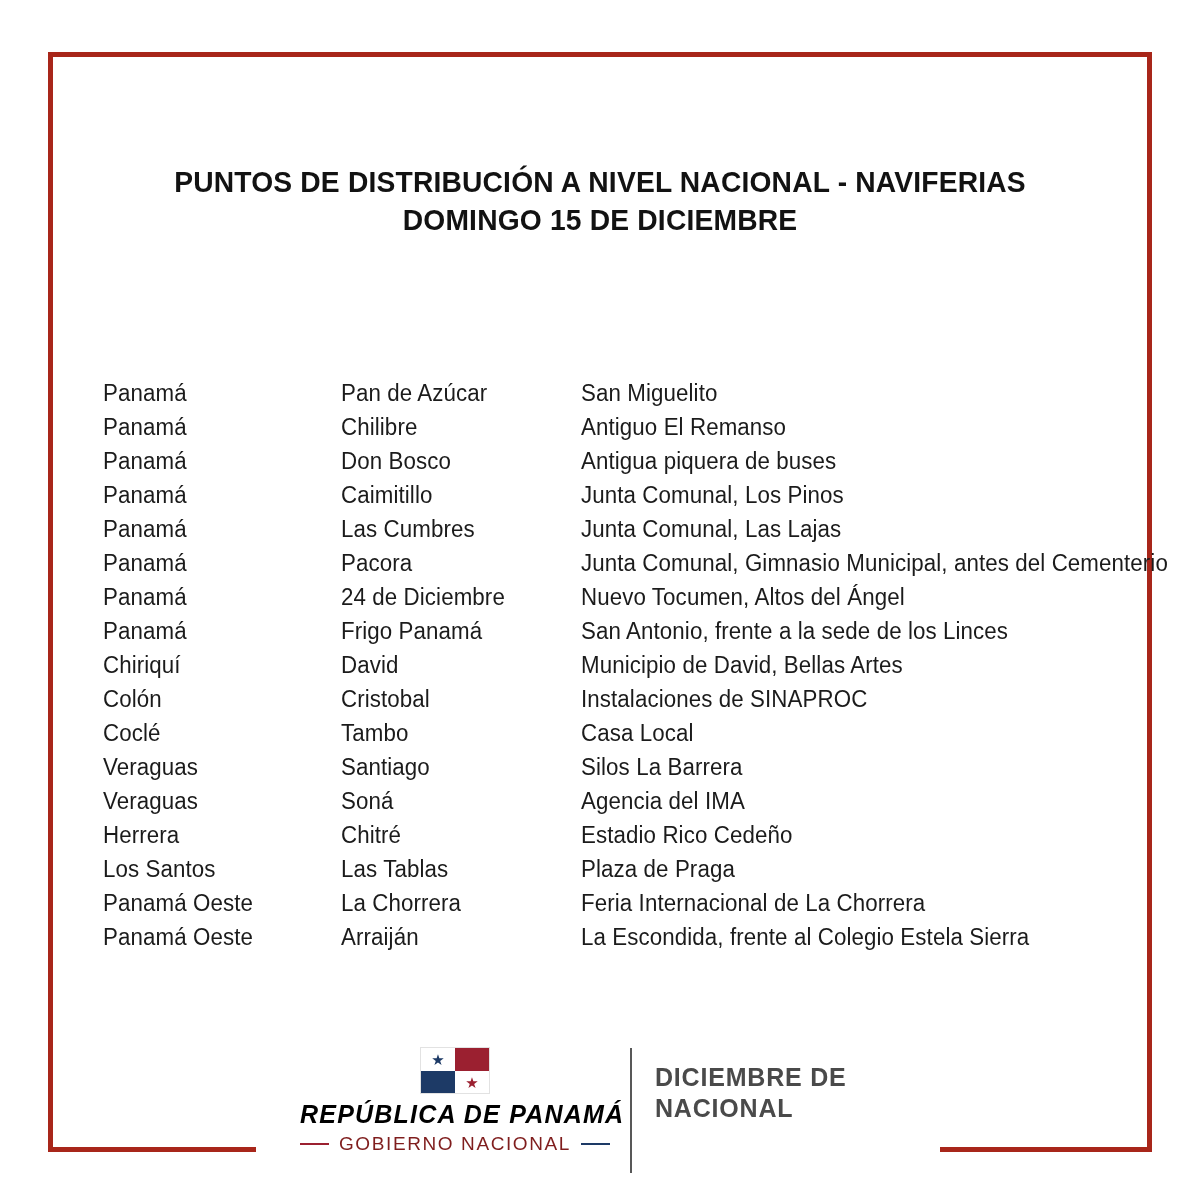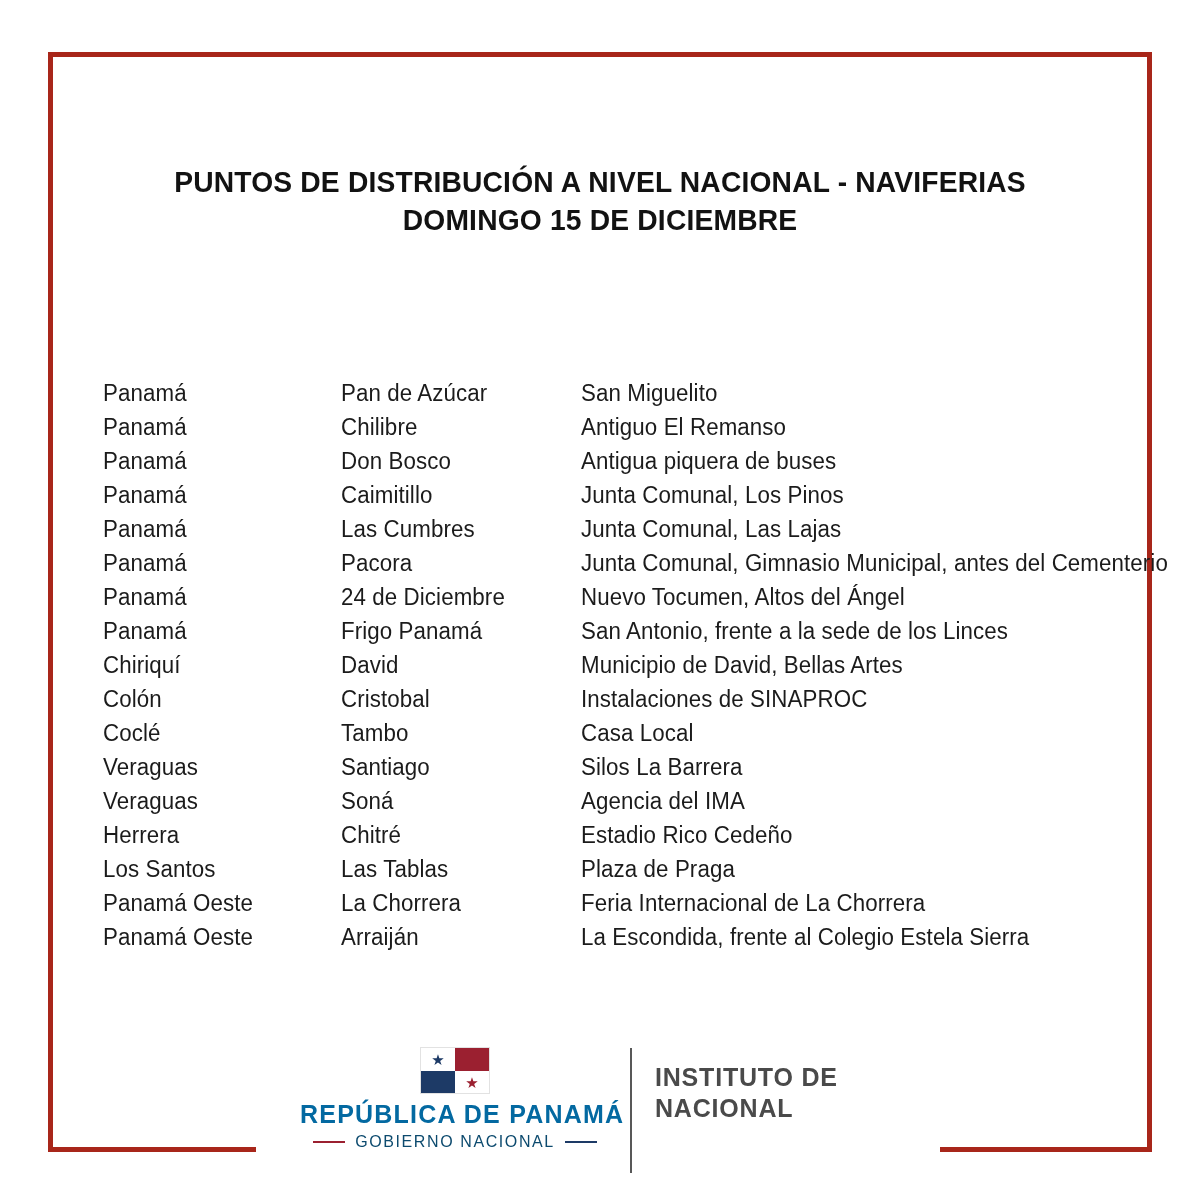--- a/index.html
+++ b/index.html
@@ -122,43 +122,44 @@
     transform: translate(-50%,-50%);
     font-size: 15px;
     line-height: 1;
   }
   .star-blue { color: #1d3a66; }
   .star-red  { color: #9b2030; }
 
   .rep-name {
     font-size: 25px;
     font-weight: bold;
-    color: #0369a1;
+    color: #000000;
     letter-spacing: 1.2px;
     line-height: 30px;
     white-space: nowrap;
+    font-style: italic;
   }
   .gob-line {
     display: flex;
     align-items: center;
     justify-content: center;
     gap: 10px;
     margin-top: 4px;
   }
   .dash {
     display: inline-block;
     width: 32px;
     height: 2px;
   }
   .dash-red  { background: #9b2030; }
   .dash-blue { background: #1d3a66; }
   .gob-text {
-    font-size: 16px;
+    font-size: 19px;
     letter-spacing: 1.6px;
-    color: #0c4a6e;
+    color: #7f1d1d;
     white-space: nowrap;
   }
 
   .sep-line {
     position: absolute;
     left: 630px;
     top: 8px;
     width: 2px;
     height: 125px;
     background: #585858;
@@ -299,18 +300,18 @@
       <div class="gob-line">
         <span class="dash dash-red"></span>
         <span class="gob-text">GOBIERNO NACIONAL</span>
         <span class="dash dash-blue"></span>
       </div>
     </div>
 
     <div class="sep-line"></div>
 
     <div class="ima-block">
-      <div class="ima-line">INSTITUTO DE</div>
+      <div class="ima-line">DICIEMBRE DE</div>
       <div class="ima-line">NACIONAL</div>
     </div>
 
   </div>
 </div>
 
 </body></html>

